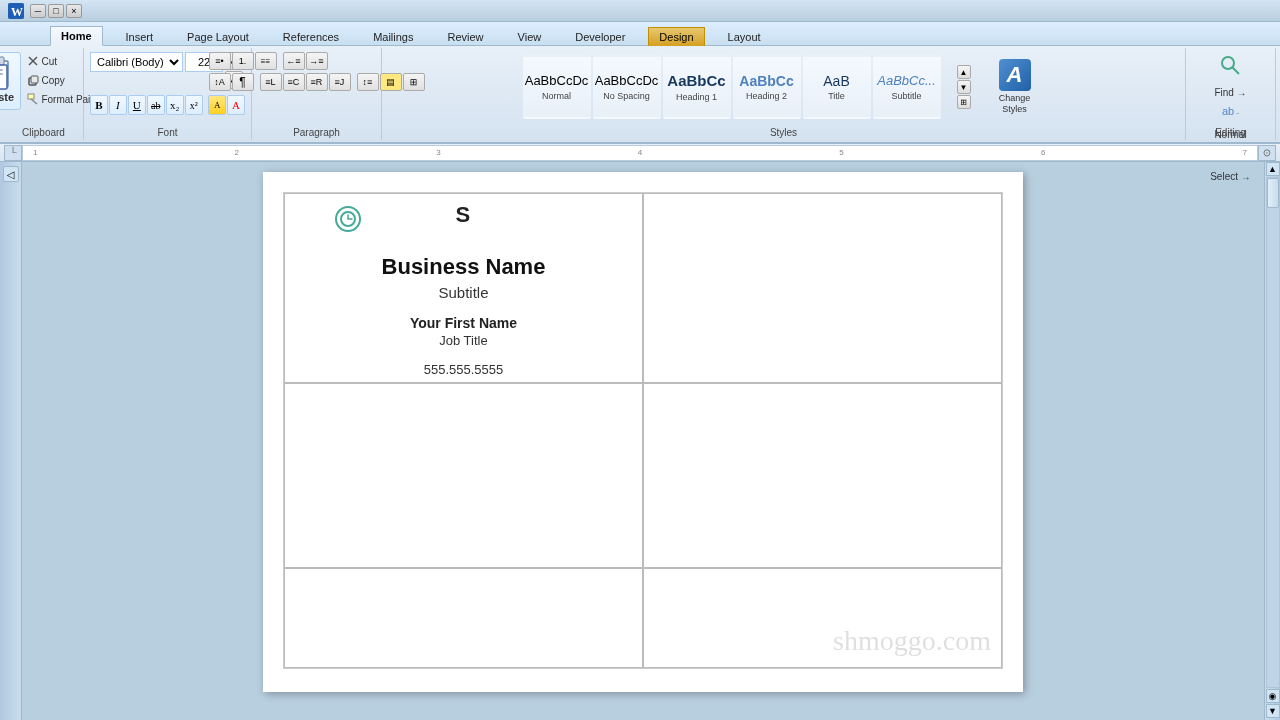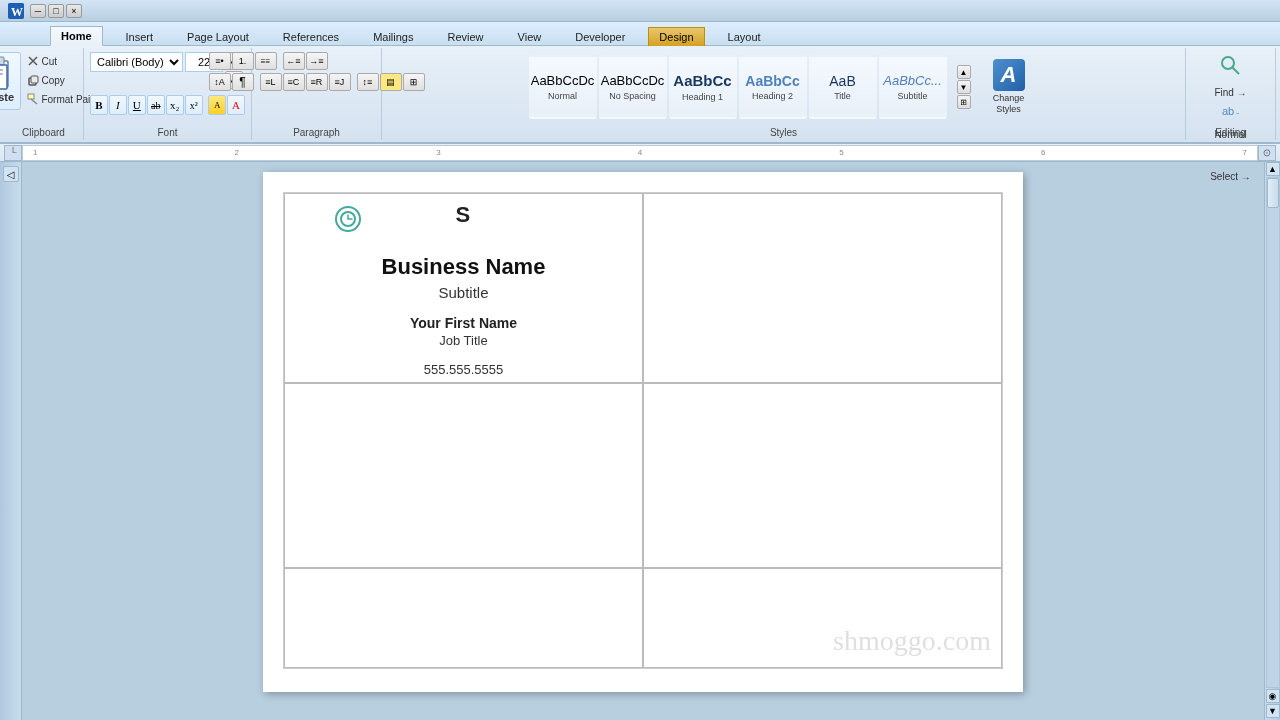--- a/index.html
+++ b/index.html
@@ -519,21 +519,21 @@
         <div style="width:4px;"></div>
         <div class="icon-btn" style="width:22px;height:18px;font-size:9px;">↕≡</div>
         <div class="icon-btn" style="width:22px;height:18px;font-size:9px;background:#ffe880;">▤</div>
         <div class="icon-btn" style="width:22px;height:18px;font-size:9px;">⊞</div>
       </div>
     </div>
     <div class="ribbon-group-label">Paragraph</div>
   </div>
 
   <div class="ribbon-group styles-group">
-    <div style="display:flex;padding-bottom:14px;flex:1;gap:8px;">
+    <div style="display:flex;padding-bottom:14px;flex:1;gap:14px;">
       <div class="styles-gallery">
 
         <div class="style-item">
           <div class="style-preview" style="font-size:13px;">AaBbCcDc</div>
           <div class="style-name">Normal</div>
         </div>
 
         <div class="style-item">
           <div class="style-preview" style="font-size:13px;">AaBbCcDc</div>
           <div class="style-name">No Spacing</div>

